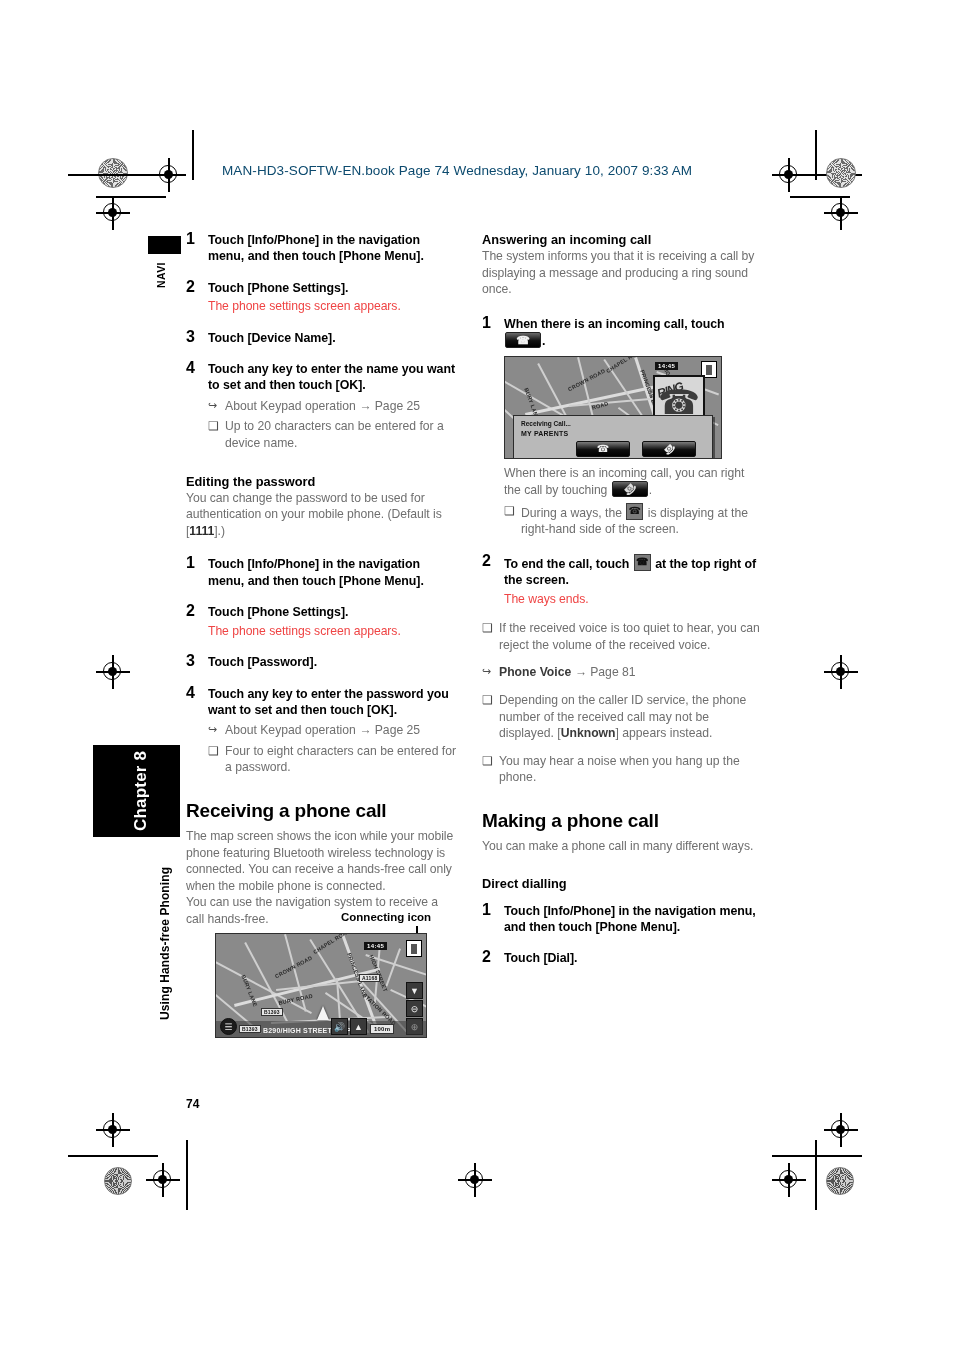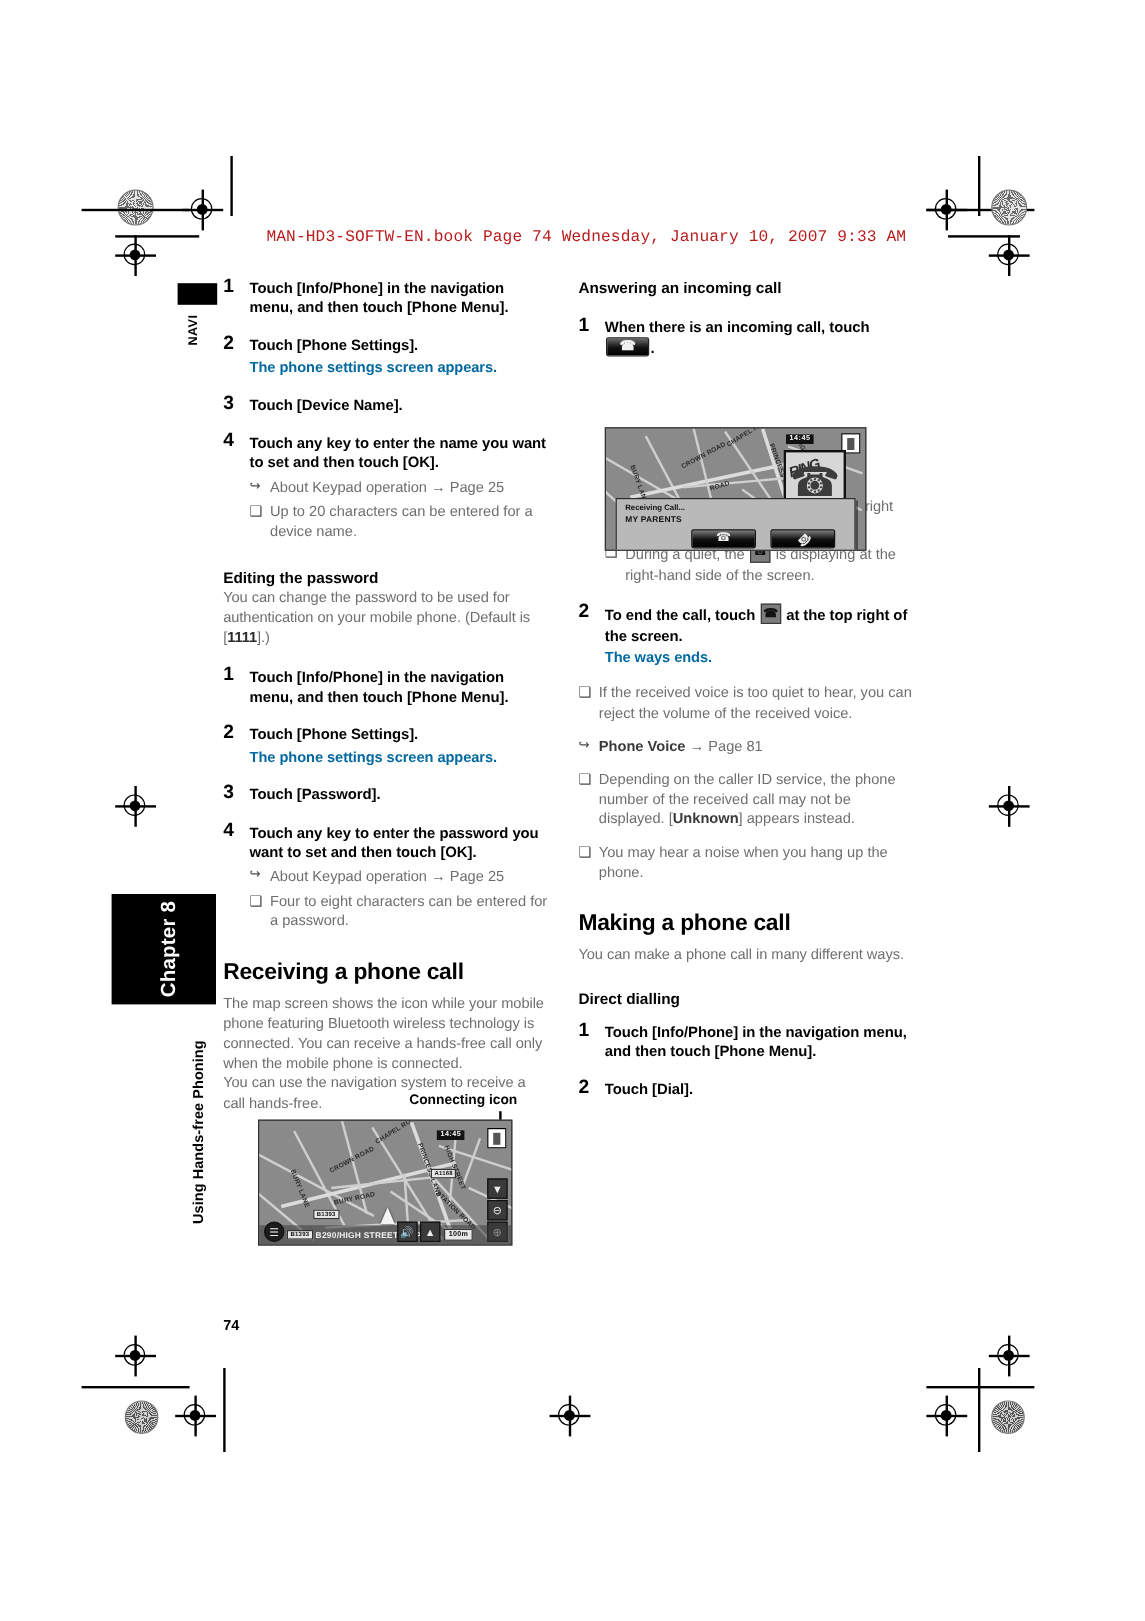--- a/index.html
+++ b/index.html
@@ -22,22 +22,22 @@
       repeating-conic-gradient(from 0deg,#555 0deg 4deg,#cfcfcf 4deg 8deg);
     border:1px solid #777;box-sizing:border-box;}
   .dotcircle.big{width:30px;height:30px;
     background:repeating-conic-gradient(from 0deg,#6a6a6a 0deg 3deg,#e4e4e4 3deg 6deg);}
 
   .rule{position:absolute;background:#000;}
 
   
   .bookline{
     position:absolute;left:222px;top:163px;
-    font-family:Liberation Mono, monospace;
-    font-size:13.5px;color:#b91c1c;white-space:nowrap;letter-spacing:0.1px;margin-top:28px;
+    font-family:Liberation Sans, sans-serif;
+    font-size:13.5px;color:#0c4a6e;white-space:nowrap;letter-spacing:0.1px;
   }
 
   
   .navitab{position:absolute;left:148px;top:236px;width:33px;height:18px;background:#000;}
   .navitab-label{
     position:absolute;left:150px;top:255px;width:22px;height:40px;
     font-size:10.5px;font-weight:bold;letter-spacing:0.4px;
     writing-mode:vertical-rl;transform:rotate(180deg);
     display:flex;align-items:center;justify-content:center;color:#000;
   }
@@ -63,21 +63,21 @@
   .col.right{left:482px;width:278px;}
 
   
   .step{position:relative;padding-left:22px;margin-top:15px;}
   .step:first-child{margin-top:0;}
   .step .num{
     position:absolute;left:0;top:-2px;font-size:16px;font-weight:bold;
     font-family:"Liberation Sans",sans-serif;
   }
   .step .body{font-size:12.4px;font-weight:bold;line-height:1.32;letter-spacing:-0.05px;}
-  .sub{font-size:12.2px;color:#0369a1;line-height:1.36;margin-top:2px;font-weight:bold;letter-spacing:-0.05px;}
+  .sub{font-size:12.2px;color:#ef4444;line-height:1.36;margin-top:2px;font-weight:normal;letter-spacing:-0.05px;}
 
   .note{position:relative;padding-left:17px;font-size:12.2px;color:#6f6f6f;line-height:1.36;margin-top:4px;}
   .note .gl{position:absolute;left:0;top:0px;font-size:11px;color:#4d4d4d;}
   .note .gl.sq{font-size:12px;}
   .note b{color:#3a3a3a;}
 
   h2.sec{
     font-size:19px;font-weight:bold;margin:24px 0 6px 0;letter-spacing:-0.2px;
   }
   h3.subsec{
@@ -371,39 +371,40 @@
     <div class="shield" style="left:23px;bottom:4px;">B1393</div>
     <div class="streetlabel" style="left:47px;bottom:3px;">B290/HIGH STREET (EPPING)</div>
     <div class="sidebtn" style="left:115px;bottom:2px;">🔊</div>
     <div class="sidebtn" style="left:134px;bottom:2px;">▲</div>
     <div class="shield" style="left:154px;bottom:3px;font-size:6px;padding:1px 3px;"><span>100</span><span>m</span></div>
   </div>
 
   <div class="col right">
 
     <h3 class="subsec" style="margin-top:0;">Answering an incoming call</h3>
+    <p class="para">The system informs you that it is receiving a call by displaying a message and producing a ring sound once.</p>
 
     <div class="step" style="margin-top:18px;">
       <span class="num">1</span>
       <div class="body">
         <span>When there is an incoming call, touch</span>
         <span class="btnico answer"></span><span>.</span>
       </div>
     </div>
 
     <div style="height:115px;"></div>
 
     <p class="para" style="margin-left:22px;">
       <span>When there is an incoming call, you can right the call by touching</span>
       <span class="btnico reject"></span><span>.</span>
     </p>
 
     <div class="note" style="margin-left:22px;">
       <span class="gl sq">❑</span>
-      <span>During a quiet, the</span>
+      <span>During a ways, the</span>
       <span class="sqico"></span>
       <span>is displaying at the right-hand side of the screen.</span>
     </div>
 
     <div class="step" style="margin-top:16px;">
       <span class="num">2</span>
       <div class="body">
         <span>To end the call, touch</span>
         <span class="sqico"></span>
         <span>at the top right of the screen.</span>

